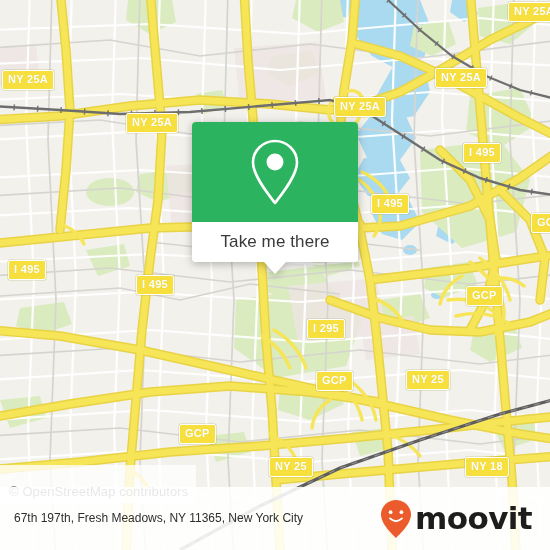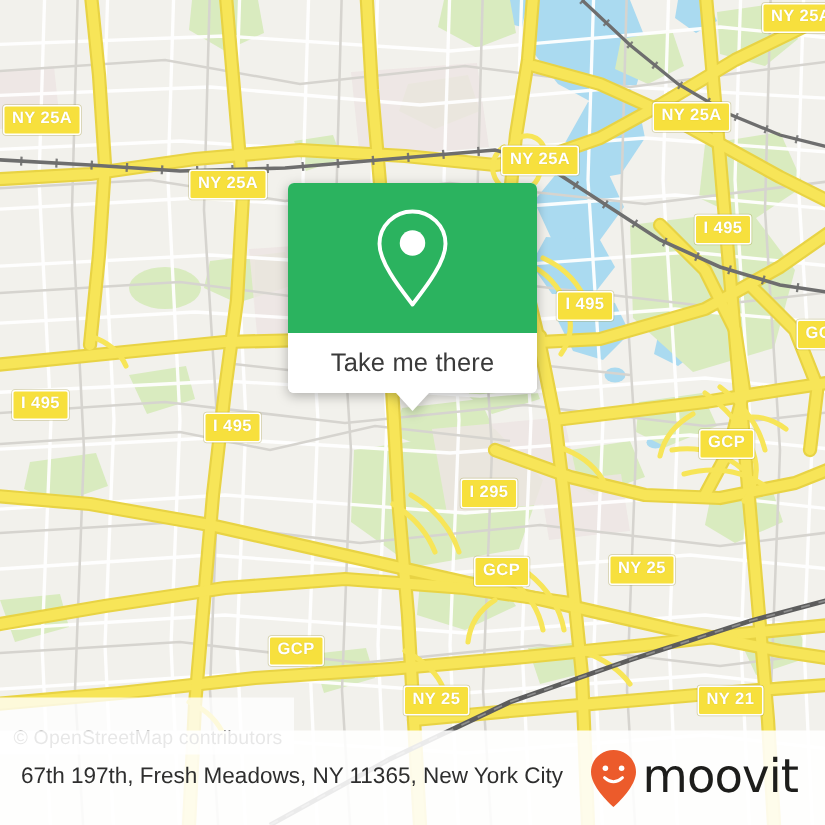--- a/index.html
+++ b/index.html
@@ -86,33 +86,33 @@
   
   #footer{
     position:absolute; left:0; top:487px;
     width:550px; height:63px;
     background:rgba(255,255,255,.88);
     display:flex; align-items:center;
     padding:0 14px 0 14px;
   }
   #footer-address{
     flex:1;
-    font-size:15px;
+    font-size:12px;
     color:#2e2e2e;
     line-height:1.35;
     padding-right:8px;
     max-width:400px;
   }
   #footer-logo{
     display:flex; align-items:center; gap:2px;
     padding-right:4px;
   }
   #moovit-word{
     font-size:31px;
-    font-weight:normal;
+    font-weight:bold;
     color:#1d1d1b;
     letter-spacing:-0.6px;
     line-height:1;
     font-family:"DejaVu Sans", sans-serif;
   }
 </style>
 </head>
 <body>
 
 <div id="page">
@@ -306,21 +306,21 @@
         <div class="shield" style="left: 463px; top: 143px;">I 495</div>
         <div class="shield" style="left: 371px; top: 194px;">I 495</div>
         <div class="shield" style="left: 8px; top: 260px;">I 495</div>
         <div class="shield" style="left: 136px; top: 275px;">I 495</div>
         <div class="shield" style="left: 307px; top: 286px; margin-top: 33px;">I 295</div>
         <div class="shield" style="left: 466px; top: 286px;">GCP</div>
         <div class="shield" style="left: 316px; top: 371px;">GCP</div>
         <div class="shield" style="left: 179px; top: 424px;">GCP</div>
         <div class="shield" style="left: 406px; top: 370px;">NY 25</div>
         <div class="shield" style="left: 269px; top: 457px;">NY 25</div>
-        <div class="shield" style="left: 465px; top: 457px;">NY 21</div>
+        <div class="shield" style="left: 465px; top: 457px;">NY 18</div>
         <div class="shield" style="left: 531px; top: 213px;">GCP</div>
       </div>
   </div>
 
   <div id="callout">
     <div id="callout-inner">
       <div id="callout-green">
         <svg width="58" height="70" viewBox="0 0 58 70">
           <path d="M29 4 C17 4 7 13.5 7 25.5 C7 39 23 58 29 66 C35 58 51 39 51 25.5 C51 13.5 41 4 29 4 Z" fill="none" stroke="#ffffff" stroke-width="2.6" stroke-linejoin="round"></path>
           <circle cx="29" cy="25" r="8.5" fill="#ffffff"></circle>

